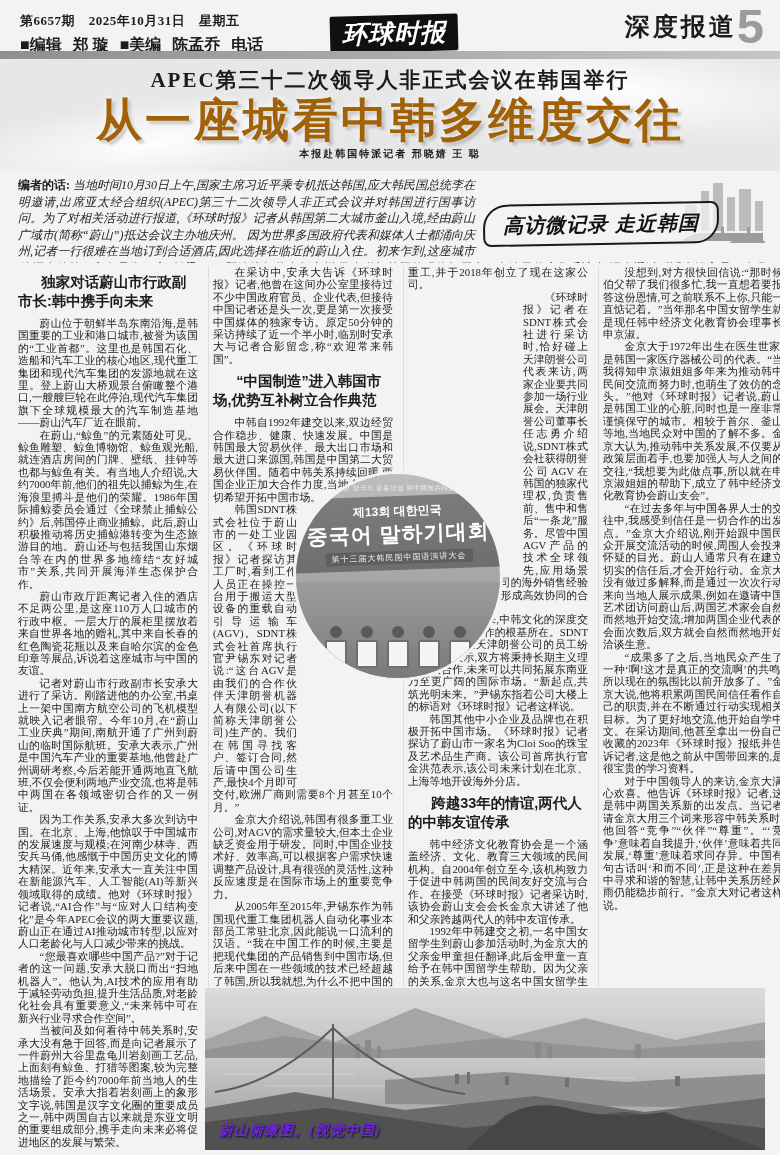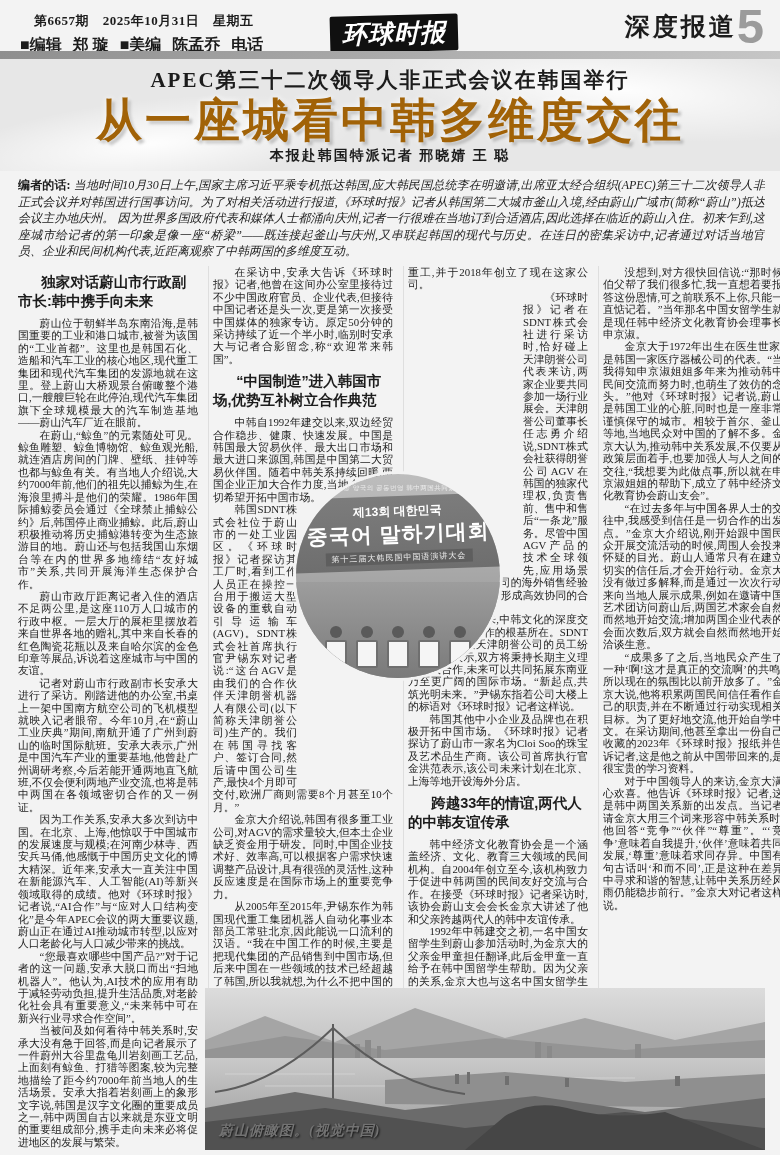--- a/index.html
+++ b/index.html
@@ -4,21 +4,21 @@
 <style>
   * { margin:0; padding:0; box-sizing:border-box; }
   html,body { background:#e9e9e9; }
   #page {
     position:relative; width:780px; height:1155px; margin:0 auto;
     background:#f3f3f3; overflow:hidden; color:#1c1c1c;
     font-family:"Liberation Serif", serif;
   }
   
   .top-left { position:absolute; left:20px; top:12px; width:300px; }
-  .top-line1 { font-size:13px; font-weight:bold; letter-spacing:.5px;margin-left:14px; }
+  .top-line1 { font-size:13px; font-weight:bold; letter-spacing:.5px; }
   .top-line1 span { margin-right:10px; }
   .top-line2 { font-size:16px; font-weight:bold; margin-top:5px; }
   .top-line2 span { margin-right:7px; }
   .masthead {
     position:absolute; left:330px; top:15px; width:128px; height:37px;
     background:#101010; color:#fff; display:flex; align-items:center; justify-content:center;
     font-family:"Liberation Sans", sans-serif; font-weight:900; font-style:italic;
     font-size:25px; letter-spacing:1px; transform:rotate(-1.5deg); border-radius:2px;
   }
   .top-right { position:absolute; right:16px; top:2px; display:flex; align-items:flex-end;justify-content:flex-end; }
@@ -29,21 +29,21 @@
   
   .headline-band { position:absolute; left:0; top:59px; width:780px; height:112px;
     background:#e7e7e7; overflow:hidden; }
   .swirl { position:absolute; border-radius:50%; background:radial-gradient(ellipse at center, rgba(255,255,255,.95), rgba(255,255,255,0) 70%); }
   .swirl.s1 { left:-60px; top:40px; width:420px; height:90px; transform:rotate(-6deg); }
   .swirl.s2 { right:-80px; top:-20px; width:480px; height:100px; transform:rotate(5deg); }
   .kicker { position:relative; text-align:center; margin-top:7px; font-size:21px; font-weight:bold; letter-spacing:2px; }
   .main-title { position:relative; text-align:center; margin-top:2px;
     font-family:"Liberation Sans", sans-serif; font-weight:900; font-size:46px; letter-spacing:3px;
     color:#a16207; text-shadow:0 0 6px rgba(255,255,255,.9), 3px 3px 3px rgba(0,0,0,.25); line-height:1.05; }
-  .byline { position:relative; text-align:center; margin-top:3px; font-size:14px; font-weight:bold; letter-spacing:2px; }
+  .byline { position:relative; text-align:center; margin-top:3px; font-size:10px; font-weight:bold; letter-spacing:2px; }
   
   .editor-note { position:absolute; left:18px; top:177px; width:747px; height:86px;
     font-size:12px; line-height:16.6px; text-align:justify; font-style:italic; overflow:hidden; }
   .editor-note .lbl { font-weight:bold; font-style:normal; }
   .badge-wrap { float:right; width:282px; height:58px; margin:20px 0 0 8px; position:relative; }
   .badge-sky { position:absolute; right:-2px; top:-14px; width:282px; height:72px; opacity:.85; }
   .badge-pill { position:absolute; left:0; top:6px; width:236px; height:42px;
     border:2.5px solid #191919; border-radius:24px 8px 24px 8px; background:rgba(243,243,243,.75);
     display:flex; align-items:center; justify-content:center; transform:rotate(-1deg); }
   .badge-text { font-family:"Liberation Sans", sans-serif; font-weight:900; font-style:italic;
@@ -74,21 +74,21 @@
   .c-kids { position:absolute; left:0; bottom:0; width:100%; height:96px;
     background:linear-gradient(to bottom,#9d9d9d,#7a7a7a); display:flex; align-items:flex-end; justify-content:center; gap:9px; padding-bottom:10px; }
   .kid { display:flex; flex-direction:column; align-items:center; }
   .kid .head { width:12px; height:12px; border-radius:50%; background:#5a5a5a; margin-bottom:2px; }
   .kid .board { width:22px; height:28px; background:#f5f5f5; border:2px solid #6f6f6f; border-radius:2px; }
   .c-caption { margin-top:8px; font-size:11.5px; line-height:16.5px; font-style:italic;
     font-weight:bold; color:#222; text-align:justify; }
   
   .aerial { position:absolute; left:205px; top:988px; width:560px; height:162px; z-index:6; overflow:hidden; }
   .aerial svg { display:block; }
-  .aerial-cap { position:absolute; left:14px; bottom:10px; color:#737373; font-weight:bold; font-style:italic;
+  .aerial-cap { position:absolute; left:14px; bottom:10px; color:#6d28d9; font-weight:bold; font-style:italic;
     font-size:14px; letter-spacing:1px; text-shadow:1px 1px 2px rgba(0,0,0,.8); }
   
   .col:not(:first-child){ border-left:1px solid #dedede; padding-left:4px; flex-basis:185px; width:185px; }
 </style>
 </head>
 <body>
 
 <div id="page">
 
   <div class="top-left">
@@ -117,20 +117,42 @@
 
   <div class="headline-band">
     <div class="swirl s1"></div>
     <div class="swirl s2"></div>
     <div class="kicker">APEC第三十二次领导人非正式会议在韩国举行</div>
     <div class="main-title">从一座城看中韩多维度交往</div>
     <div class="byline">本报赴韩国特派记者 邢晓婧 王 聪</div>
   </div>
 
   <div class="editor-note">
+    <div class="badge-wrap">
+      <svg class="badge-sky" viewBox="0 0 282 72" xmlns="http://www.w3.org/2000/svg">
+        <g fill="#b3b3b3">
+          <rect x="216" y="8" width="8" height="40"></rect>
+          <rect x="228" y="0" width="10" height="48"></rect>
+          <rect x="242" y="14" width="8" height="34"></rect>
+          <rect x="254" y="6" width="12" height="42"></rect>
+          <rect x="270" y="18" width="8" height="30"></rect>
+          <rect x="200" y="22" width="12" height="26"></rect>
+        </g>
+        <g fill="#8d8d8d">
+          <rect x="222" y="50" width="56" height="8"></rect>
+          <path d="M196 58 q22 -16 44 0 z"></path>
+          <path d="M244 60 q20 -14 38 0 z"></path>
+          <rect x="236" y="44" width="3" height="14"></rect>
+          <rect x="262" y="44" width="3" height="14"></rect>
+        </g>
+      </svg>
+      <div class="badge-pill">
+        <span class="badge-text">高访微记录 走近韩国</span>
+      </div>
+    </div>
     <span class="lbl">编者的话:</span>
     <span>当地时间10月30日上午,国家主席习近平乘专机抵达韩国,应大韩民国总统李在明邀请,出席亚太经合组织(APEC)第三十二次领导人非正式会议并对韩国进行国事访问。为了对相关活动进行报道,《环球时报》记者从韩国第二大城市釜山入境,经由蔚山广域市(简称“蔚山”)抵达会议主办地庆州。</span>
     <span>因为世界多国政府代表和媒体人士都涌向庆州,记者一行很难在当地订到合适酒店,因此选择在临近的蔚山入住。初来乍到,这座城市给记者的第一印象是像一座“桥梁”——既连接起釜山与庆州,又串联起韩国的现代与历史。在连日的密集采访中,记者通过对话当地官员、企业和民间机构代表,近距离观察了中韩两国的多维度互动。</span>
   </div>
 
   <div class="cols">
 
     <div class="col">
       <div class="col-h">独家对话蔚山市行政副市长:韩中携手向未来</div>
       <p>蔚山位于朝鲜半岛东南沿海,是韩国重要的工业和港口城市,被誉为该国的“工业首都”。这里也是韩国石化、造船和汽车工业的核心地区,现代重工集团和现代汽车集团的发源地就在这里。登上蔚山大桥观景台俯瞰整个港口,一艘艘巨轮在此停泊,现代汽车集团旗下全球规模最大的汽车制造基地——蔚山汽车厂近在眼前。</p>

